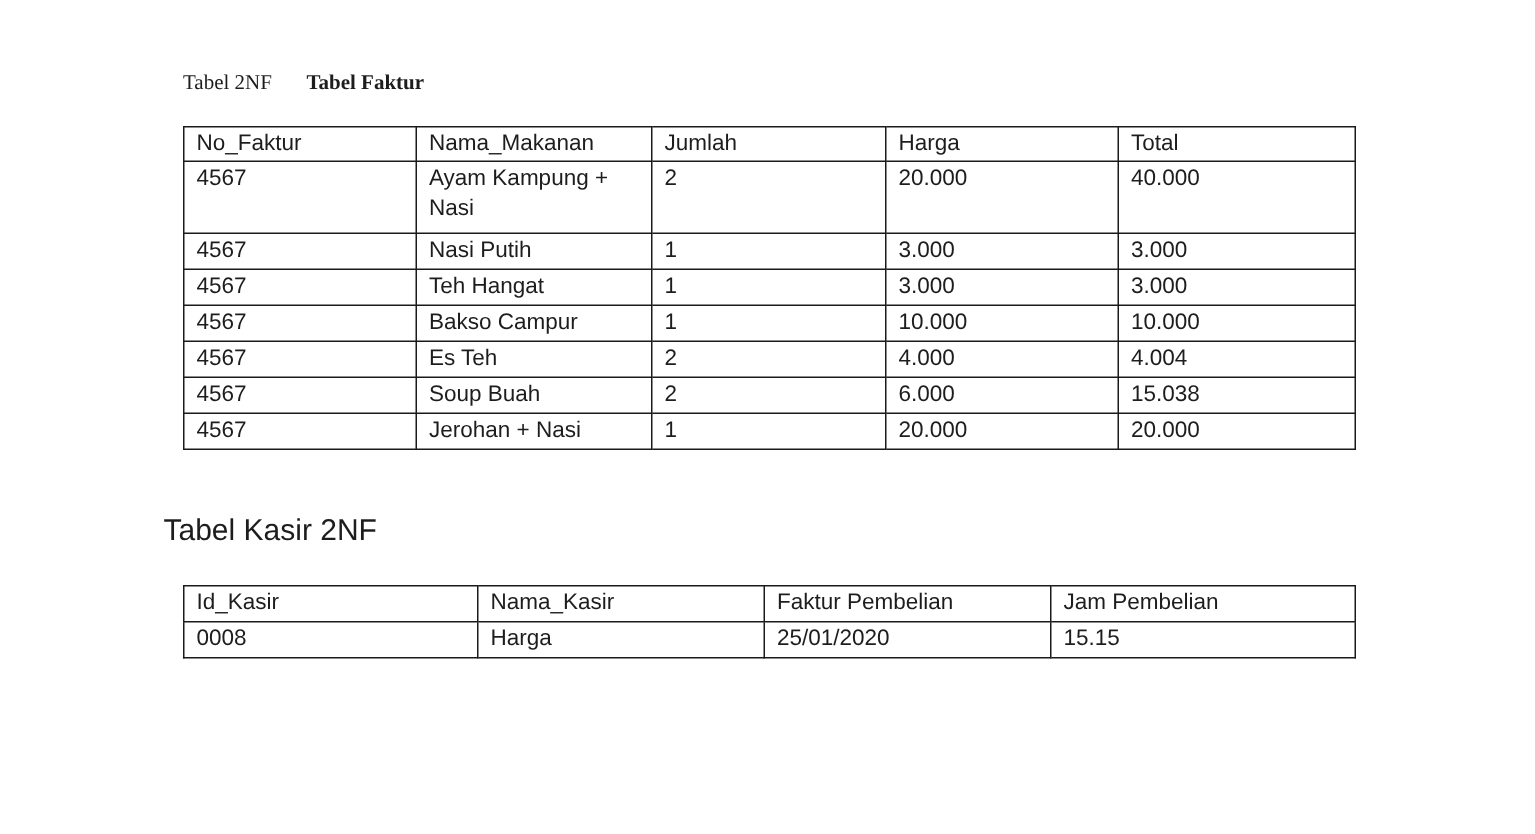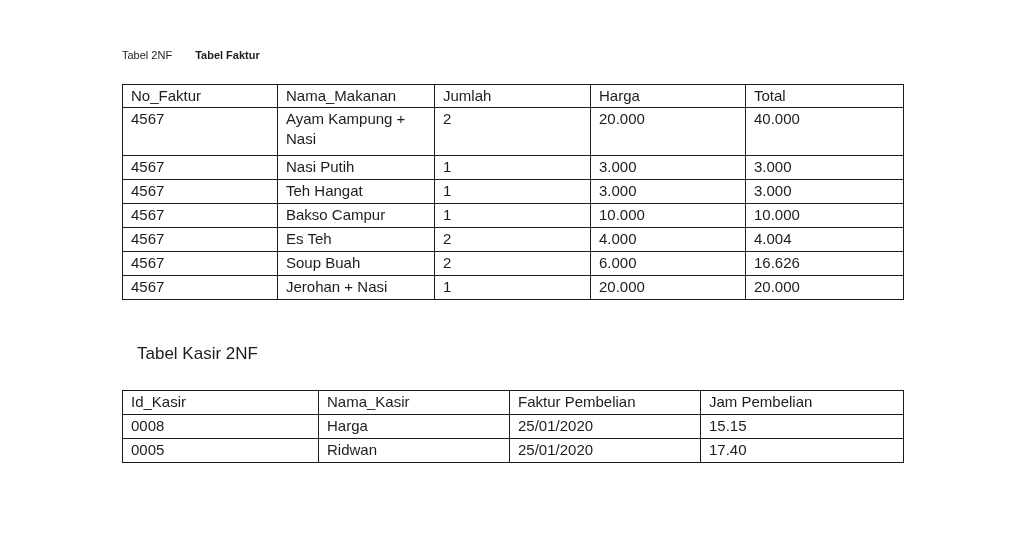--- a/index.html
+++ b/index.html
@@ -9,33 +9,34 @@
     height: 556px;
     background: #ffffff;
     font-family: "Liberation Sans", sans-serif;
     color: #1d1d1d;
     overflow: hidden;
   }
   .title1 {
     position: absolute;
     left: 122px;
     top: 46px;
-    font-size: 11px;
+    font-size: 14px;
     line-height: 19px;
     white-space: nowrap;
+    font-family: Liberation Serif, serif;
   }
   .title1 .bold-part {
     font-weight: bold;
     margin-left: 23px;
   }
   .title2 {
     position: absolute;
-    left: 137px;
+    left: 109px;
     top: 341px;
-    font-size: 17px;
+    font-size: 20px;
     line-height: 26px;
     white-space: nowrap;
   }
   table.doc-table {
     position: absolute;
     left: 122px;
     width: 781px;
     border-collapse: collapse;
     table-layout: fixed;
     font-size: 15px;
@@ -117,21 +118,21 @@
           <td>Es Teh</td>
           <td>2</td>
           <td>4.000</td>
           <td>4.004</td>
         </tr>
         <tr>
           <td>4567</td>
           <td>Soup Buah</td>
           <td>2</td>
           <td>6.000</td>
-          <td>16.626</td>
+          <td>15.038</td>
         </tr>
         <tr>
           <td>4567</td>
           <td>Jerohan + Nasi</td>
           <td>1</td>
           <td>20.000</td>
           <td>20.000</td>
         </tr>
       </tbody>
     </table>
@@ -153,22 +154,16 @@
           <th>Jam Pembelian</th>
         </tr>
       </thead>
       <tbody>
         <tr>
           <td>0008</td>
           <td>Harga</td>
           <td>25/01/2020</td>
           <td>15.15</td>
         </tr>
-        <tr>
-          <td>0005</td>
-          <td>Ridwan</td>
-          <td>25/01/2020</td>
-          <td>17.40</td>
-        </tr>
       </tbody>
     </table>
 
 </div>
 
 </body></html>

